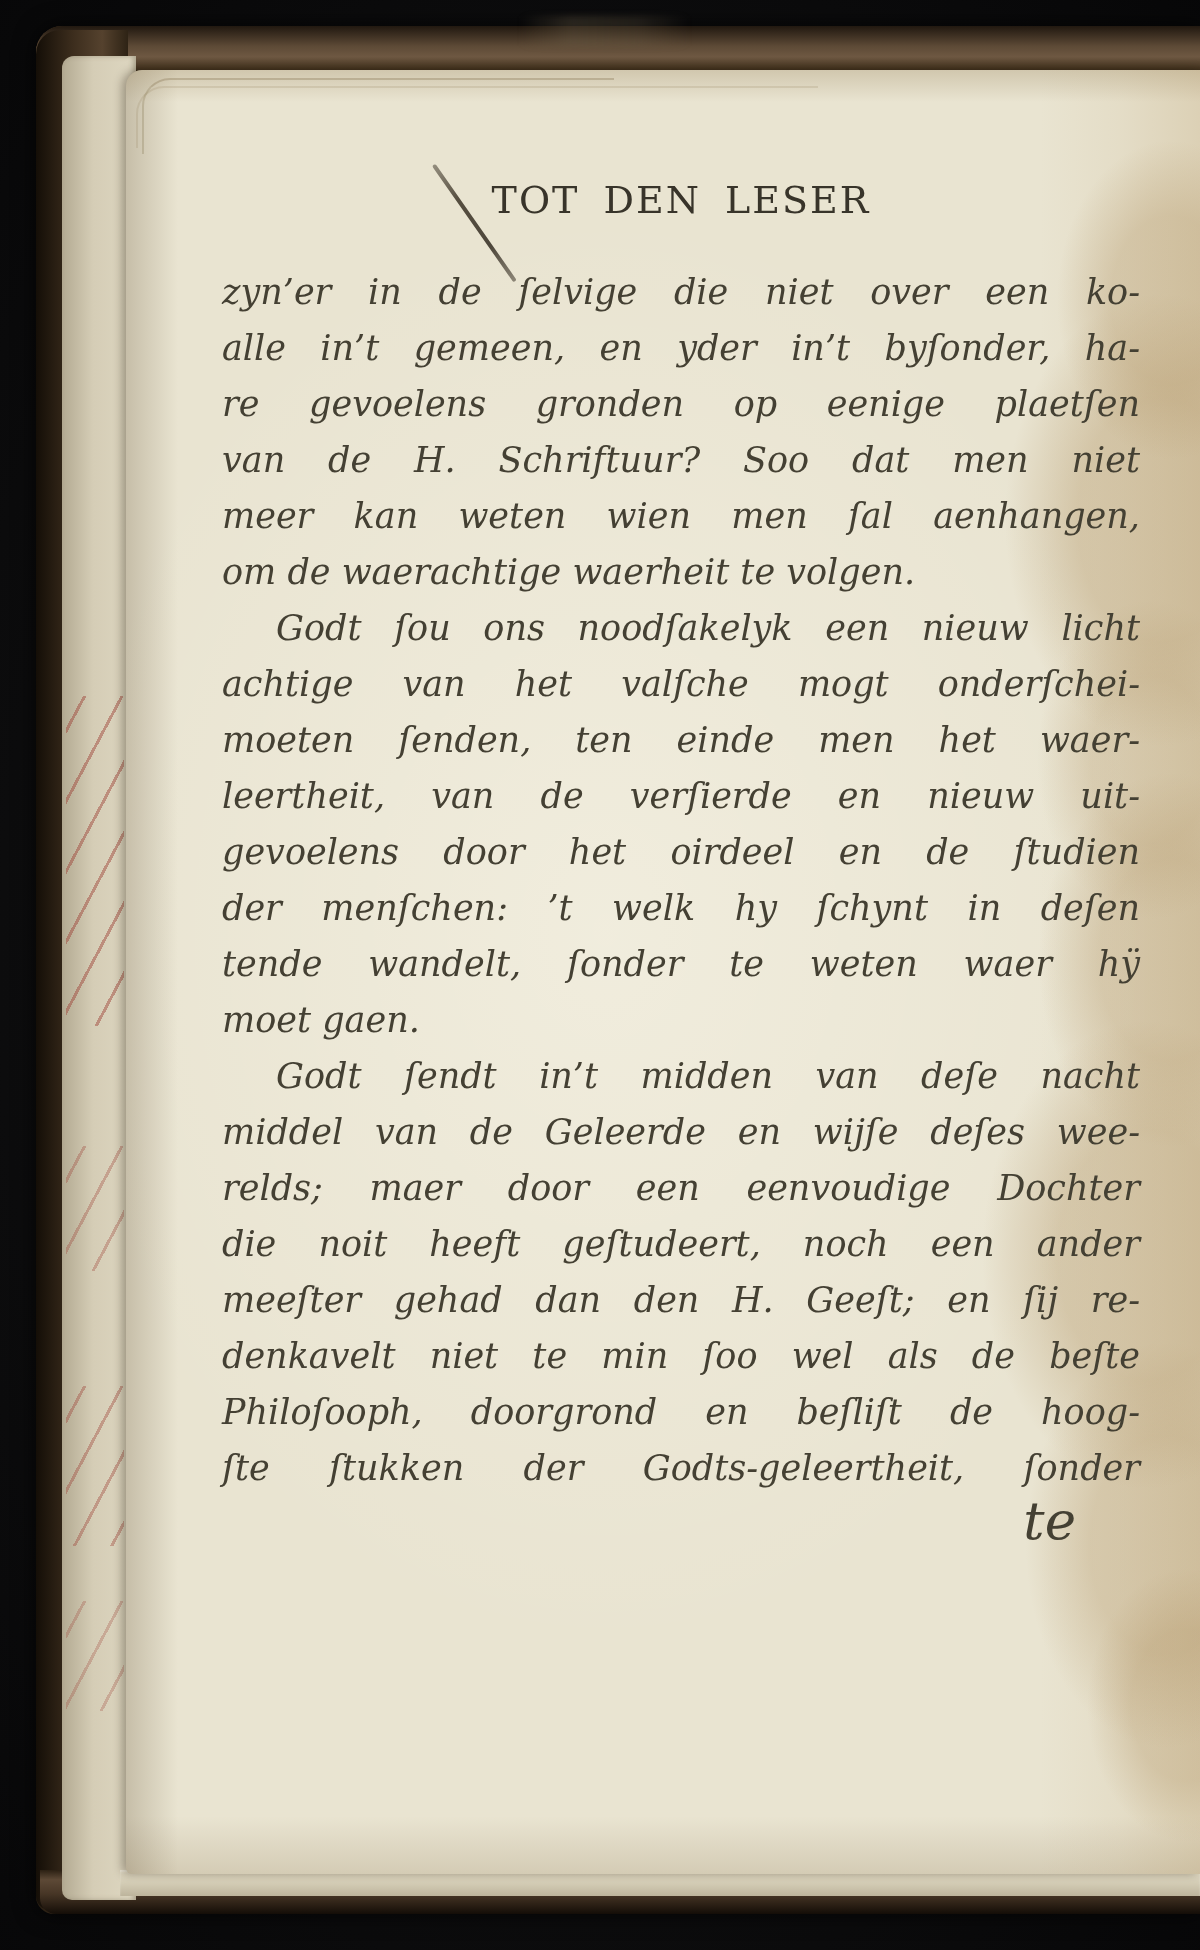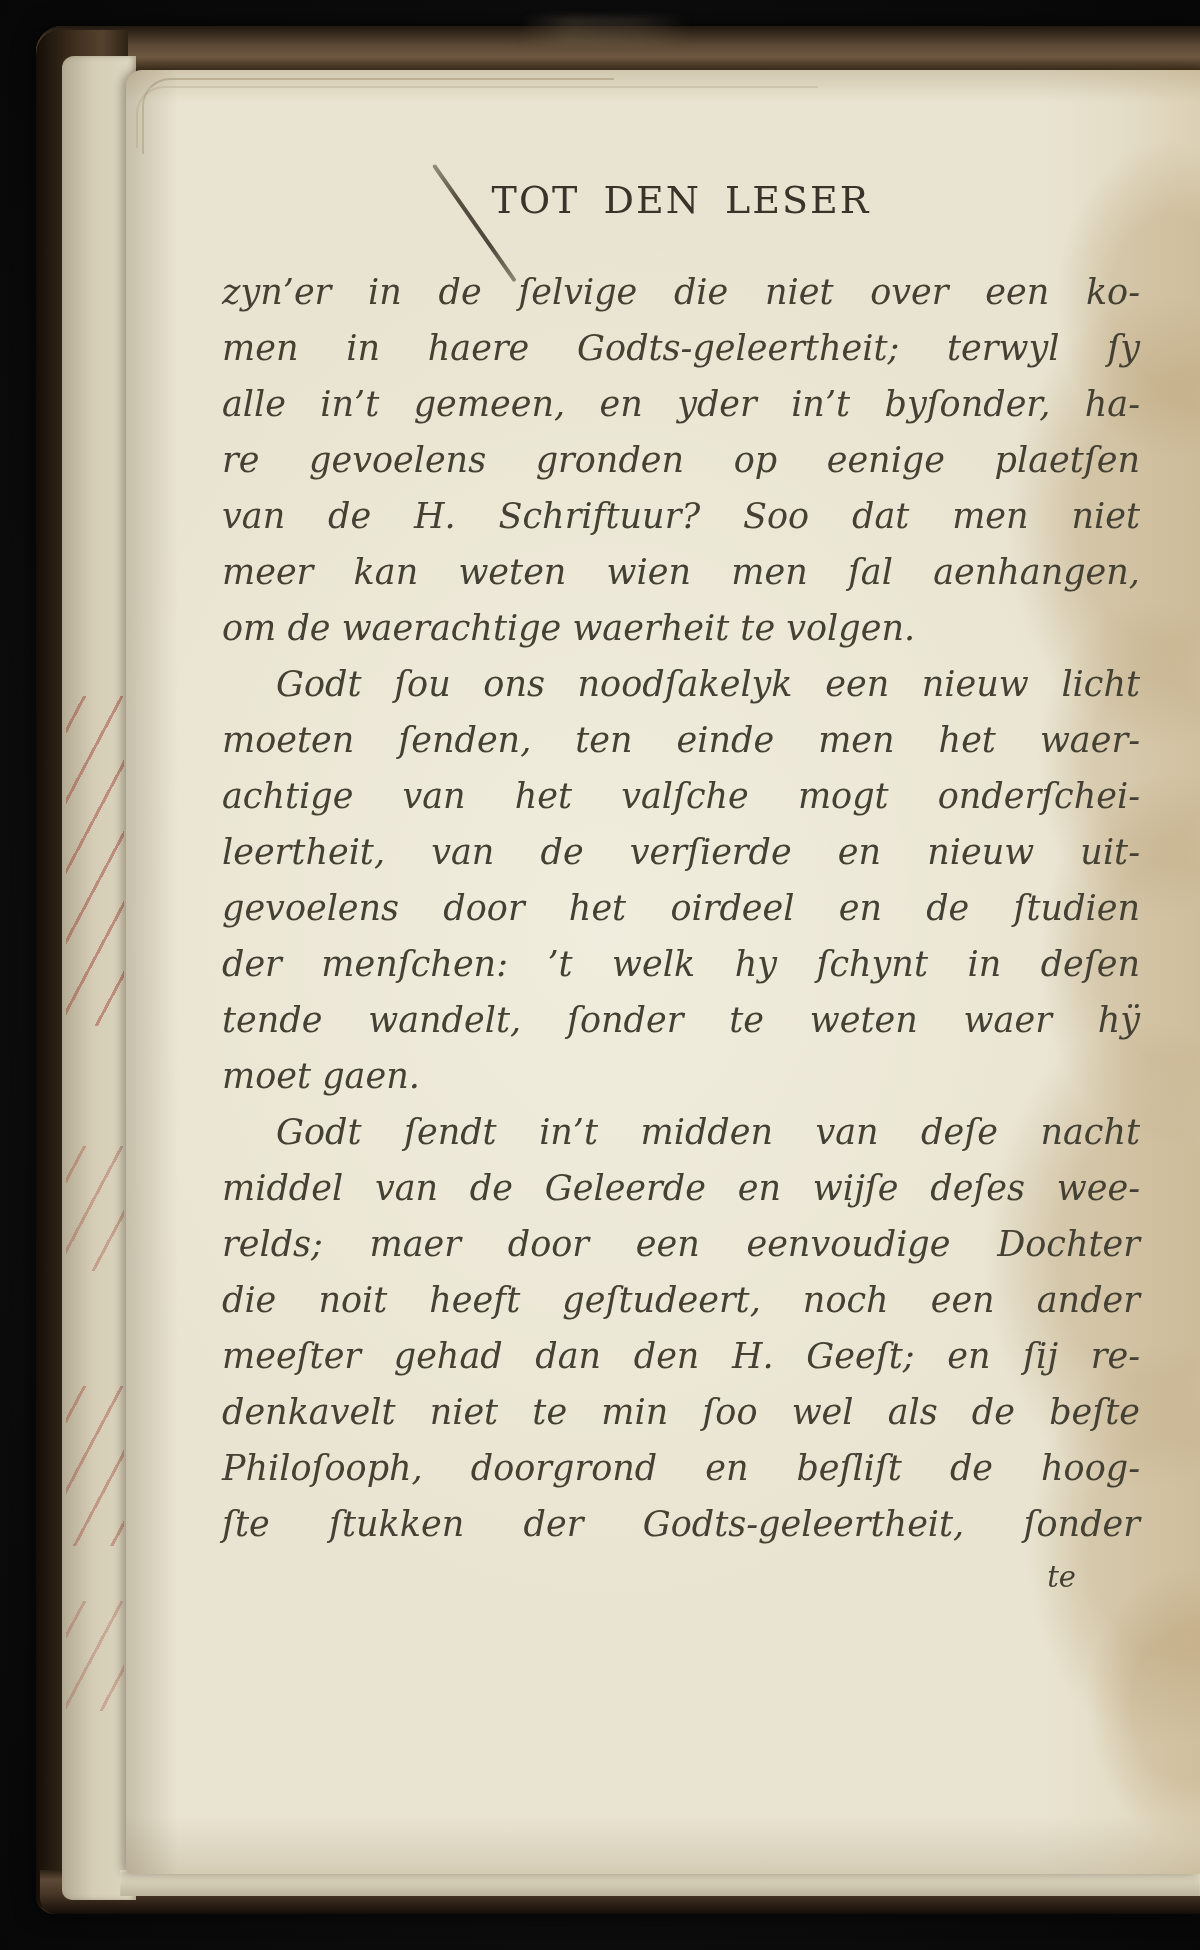--- a/index.html
+++ b/index.html
@@ -109,21 +109,21 @@
   .line{
     height:56px;line-height:56px;
     font-style:italic;font-size:35px;color:#444033;
     text-align:justify;text-align-last:justify;
     text-rendering:optimizeLegibility;
   }
   .line.noj{text-align:center;text-align-last:left;}
   .line.indent{text-indent:54px;}
   .catchword-row{
     height:56px;line-height:50px;
-    font-style:italic;font-size:29px;color:#444033;
+    font-style:italic;font-size:53px;color:#444033;
     text-align:right;padding-right:64px;
   }
 </style>
 </head>
 <body>
 
 <div class="scene">
 
   <div class="cover"></div>
   <div class="cover-top"></div>
@@ -143,29 +143,28 @@
   <div class="page">
     <div class="under-page-line faint"></div>
     <div class="under-page-line"></div>
 
     <div class="pen-stroke"></div>
 
     <div class="text-area">
       <h1 class="title">TOT DEN LESER</h1>
       <div class="lines" id="lines">
           <div class="line">zyn’er in de ſelvige die niet over een ko-</div>
-          <div class="line">men in haere Godts-geleertheit; terwyl ſy</div>
           <div class="line">alle in’t gemeen, en yder in’t byſonder, ha-</div>
           <div class="line">re gevoelens gronden op eenige plaetſen</div>
           <div class="line">van de H. Schriftuur? Soo dat men niet</div>
           <div class="line">meer kan weten wien men ſal aenhangen,</div>
           <div class="line noj">om de waerachtige waerheit te volgen.</div>
           <div class="line indent">Godt ſou ons noodſakelyk een nieuw licht</div>
+          <div class="line">achtige van het valſche mogt onderſchei-</div>
           <div class="line">moeten ſenden, ten einde men het waer-</div>
-          <div class="line">achtige van het valſche mogt onderſchei-</div>
           <div class="line">leertheit, van de verſierde en nieuw uit-</div>
           <div class="line">gevoelens door het oirdeel en de ſtudien</div>
           <div class="line">der menſchen: ’t welk hy ſchynt in deſen</div>
           <div class="line">tende wandelt, ſonder te weten waer hÿ</div>
           <div class="line noj">moet gaen.</div>
           <div class="line indent">Godt ſendt in’t midden van deſe nacht</div>
           <div class="line">middel van de Geleerde en wijſe deſes wee-</div>
           <div class="line">relds; maer door een eenvoudige Dochter</div>
           <div class="line">die noit heeft geſtudeert, noch een ander</div>
           <div class="line">meeſter gehad dan den H. Geeſt; en ſij re-</div>

